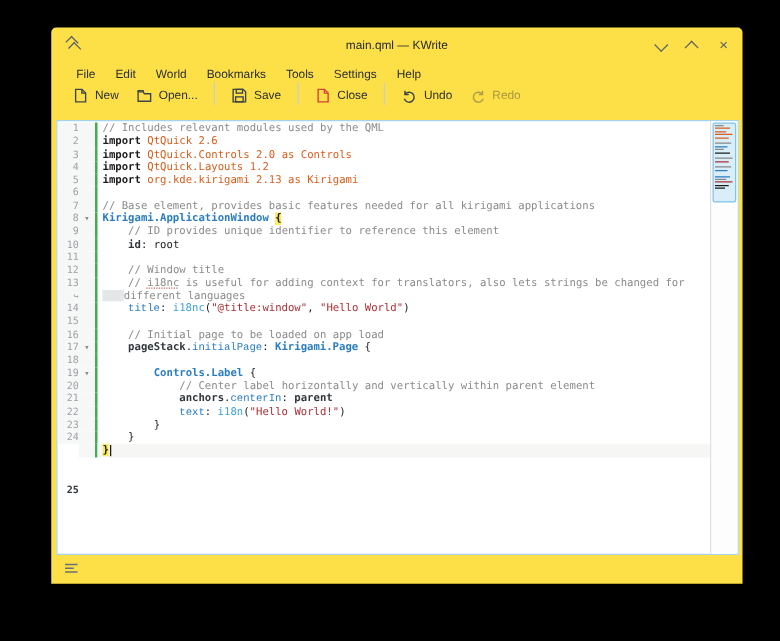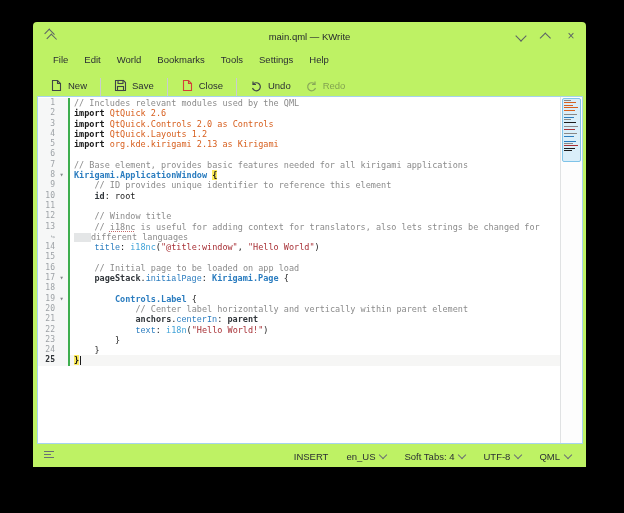--- a/index.html
+++ b/index.html
@@ -1,50 +1,50 @@
 <!DOCTYPE html>
 <html><head>
 <meta charset="utf-8">
 <style>
   html,body{margin:0;padding:0;background:#000;}
   .canvas{position:relative;width:624px;height:513px;background:#000;overflow:hidden;
           font-family:"Liberation Sans",sans-serif;color:#31363b;}
-  .window{position:absolute;left:33px;top:22px;width:553px;height:445px;background:#bef264;
+  .window{position:absolute;left:41px;top:22px;width:553px;height:445px;background:#fde047;
           border-radius:4px 4px 0 0;display:flex;flex-direction:column;}
   
   .titlebar{height:28px;display:flex;align-items:center;position:relative;flex:0 0 auto;}
   .tb-left{position:absolute;left:11px;top:7px;width:14px;height:14px;display:flex;flex-direction:column;
            align-items:center;justify-content:center;cursor:default;}
   .chev{width:7px;height:7px;border-left:1.4px solid #5b6165;border-top:1.4px solid #5b6165;display:inline-block;}
   .chev.up{transform:rotate(45deg) translateY(2px);}
   .chev.up2{transform:rotate(45deg) translateY(-1px);}
   .chev.dn{transform:rotate(225deg);}
   .tb-title{flex:1;text-align:center;font-size:9.5px;color:#25292c;}
   .tb-right{position:absolute;right:8px;top:0;height:28px;display:flex;align-items:center;gap:11px;}
   .tb-btn{width:14px;height:14px;display:flex;align-items:center;justify-content:center;}
   .xglyph{font-size:12px;color:#5b6165;line-height:1;}
   
   .menubar{height:16px;display:flex;align-items:flex-end;padding-left:12px;gap:0;flex:0 0 auto;}
   .menu-item{font-size:9.5px;color:#2b2f33;padding:1px 8px;border-radius:2px;}
   
-  .toolbar{height:30px;display:flex;align-items:flex-end;padding-left:10px;flex:0 0 auto;}
+  .toolbar{height:30px;display:flex;align-items:flex-start;padding-left:10px;flex:0 0 auto;}
   .tbtn{display:flex;align-items:center;gap:5px;font-size:9.5px;color:#2b2f33;padding:4px 7px;border-radius:3px;}
   .tbtn svg{display:block;}
   .tbtn.disabled{opacity:.42;}
   .tsep{width:1px;height:18px;background:#c9cdd0;margin:0 6px;}
   
   .editor-wrap{margin:0 3px 0 4px;height:348px;background:#fff;border:1px solid #a6d3ee;
                position:relative;display:flex;flex:0 0 auto;box-sizing:border-box;}
   .gutter-and-code{flex:1;overflow:hidden;position:relative;}
   .code-area{position:absolute;left:0;top:1px;right:0;bottom:0;
              font-family:"DejaVu Sans Mono",monospace;font-size:8.5px;line-height:10.3px;white-space:pre;}
   .crow{display:flex;height:10.3px;align-items:stretch;}
   .crow.cur .ctext{background:#f6f6f5;}
   .ln{width:17px;text-align:right;color:#9da2a6;flex:0 0 auto;background:#f6f7f7;font-size:8px;}
-  .crow.cur .ln{color:#2f3337;font-weight:bold;}
+  .crow.cur .ln{color:#2f3337;font-weight:bold;margin-top:32px;}
   .fold{width:13px;text-align:center;color:#85898c;font-size:7px;flex:0 0 auto;background:#f6f7f7;line-height:10.3px;}
   .gbar{width:2px;background:#3eae4f;flex:0 0 auto;}
   .ctext{padding-left:4px;flex:1;color:#1b1b1b;}
   .wrapmark{color:#9da2a6;font-size:7px;}
   .wrapbox{display:inline-block;width:17px;height:9px;background:#e4e6e7;vertical-align:middle;}
   .tk-cm{color:#8b8b8b;}
   .tk-cmu{color:#8b8b8b;text-decoration:underline dotted #c46a6a;text-underline-offset:1px;}
   .tk-kw{color:#1b1b1b;font-weight:bold;}
   .tk-md{color:#d75f1e;}
   .tk-ty{color:#2a7cbf;font-weight:bold;}
@@ -108,20 +108,29 @@
     <div class="toolbar">
       <div class="tbtn">
         <span>
             <svg width="13" height="13" viewBox="0 0 13 13" fill="none" stroke="#3f4447" stroke-width="1.1">
               <path d="M2.5 1.5h5l3 3v7h-8z"></path>
               <path d="M7.5 1.5v3h3"></path>
             </svg>
           </span>
         <span>New</span>
       </div>
+      <div class="tbtn">
+        <span>
+            <svg width="13" height="13" viewBox="0 0 13 13" fill="none" stroke="#3f4447" stroke-width="1.1">
+              <path d="M1.5 3.5h4l1 1.5h5v6h-10z"></path>
+              <path d="M1.5 3.5v-1h4v1"></path>
+            </svg>
+          </span>
+        <span>Open...</span>
+      </div>
       <div class="tsep"></div>
       <div class="tbtn">
         <span>
             <svg width="13" height="13" viewBox="0 0 13 13" fill="none" stroke="#3f4447" stroke-width="1.1">
               <path d="M1.5 1.5h8l2 2v8h-10z"></path>
               <rect x="3.5" y="7.5" width="6" height="4"></rect>
               <rect x="4" y="1.5" width="5" height="3"></rect>
             </svg>
           </span>
         <span>Save</span>
@@ -191,35 +200,16 @@
     </div>
 
     <div class="statusbar">
       <div class="sb-left">
         <span>
           <svg width="12" height="10" viewBox="0 0 12 10" stroke="#6a7074" stroke-width="1.2">
               <path d="M1 1.5h10M1 4.5h7M1 7.5h10" fill="none"></path>
             </svg>
         </span>
       </div>
-      <div class="sb-right">
-        <span class="sb-item">INSERT</span>
-        <span class="sb-item">
-          <span>en_US</span>
-          <span class="sb-chev"></span>
-        </span>
-        <span class="sb-item">
-          <span>Soft Tabs: 4</span>
-          <span class="sb-chev"></span>
-        </span>
-        <span class="sb-item">
-          <span>UTF-8</span>
-          <span class="sb-chev"></span>
-        </span>
-        <span class="sb-item">
-          <span>QML</span>
-          <span class="sb-chev"></span>
-        </span>
-      </div>
     </div>
 
   </div>
 </div>
 
 </body></html>

